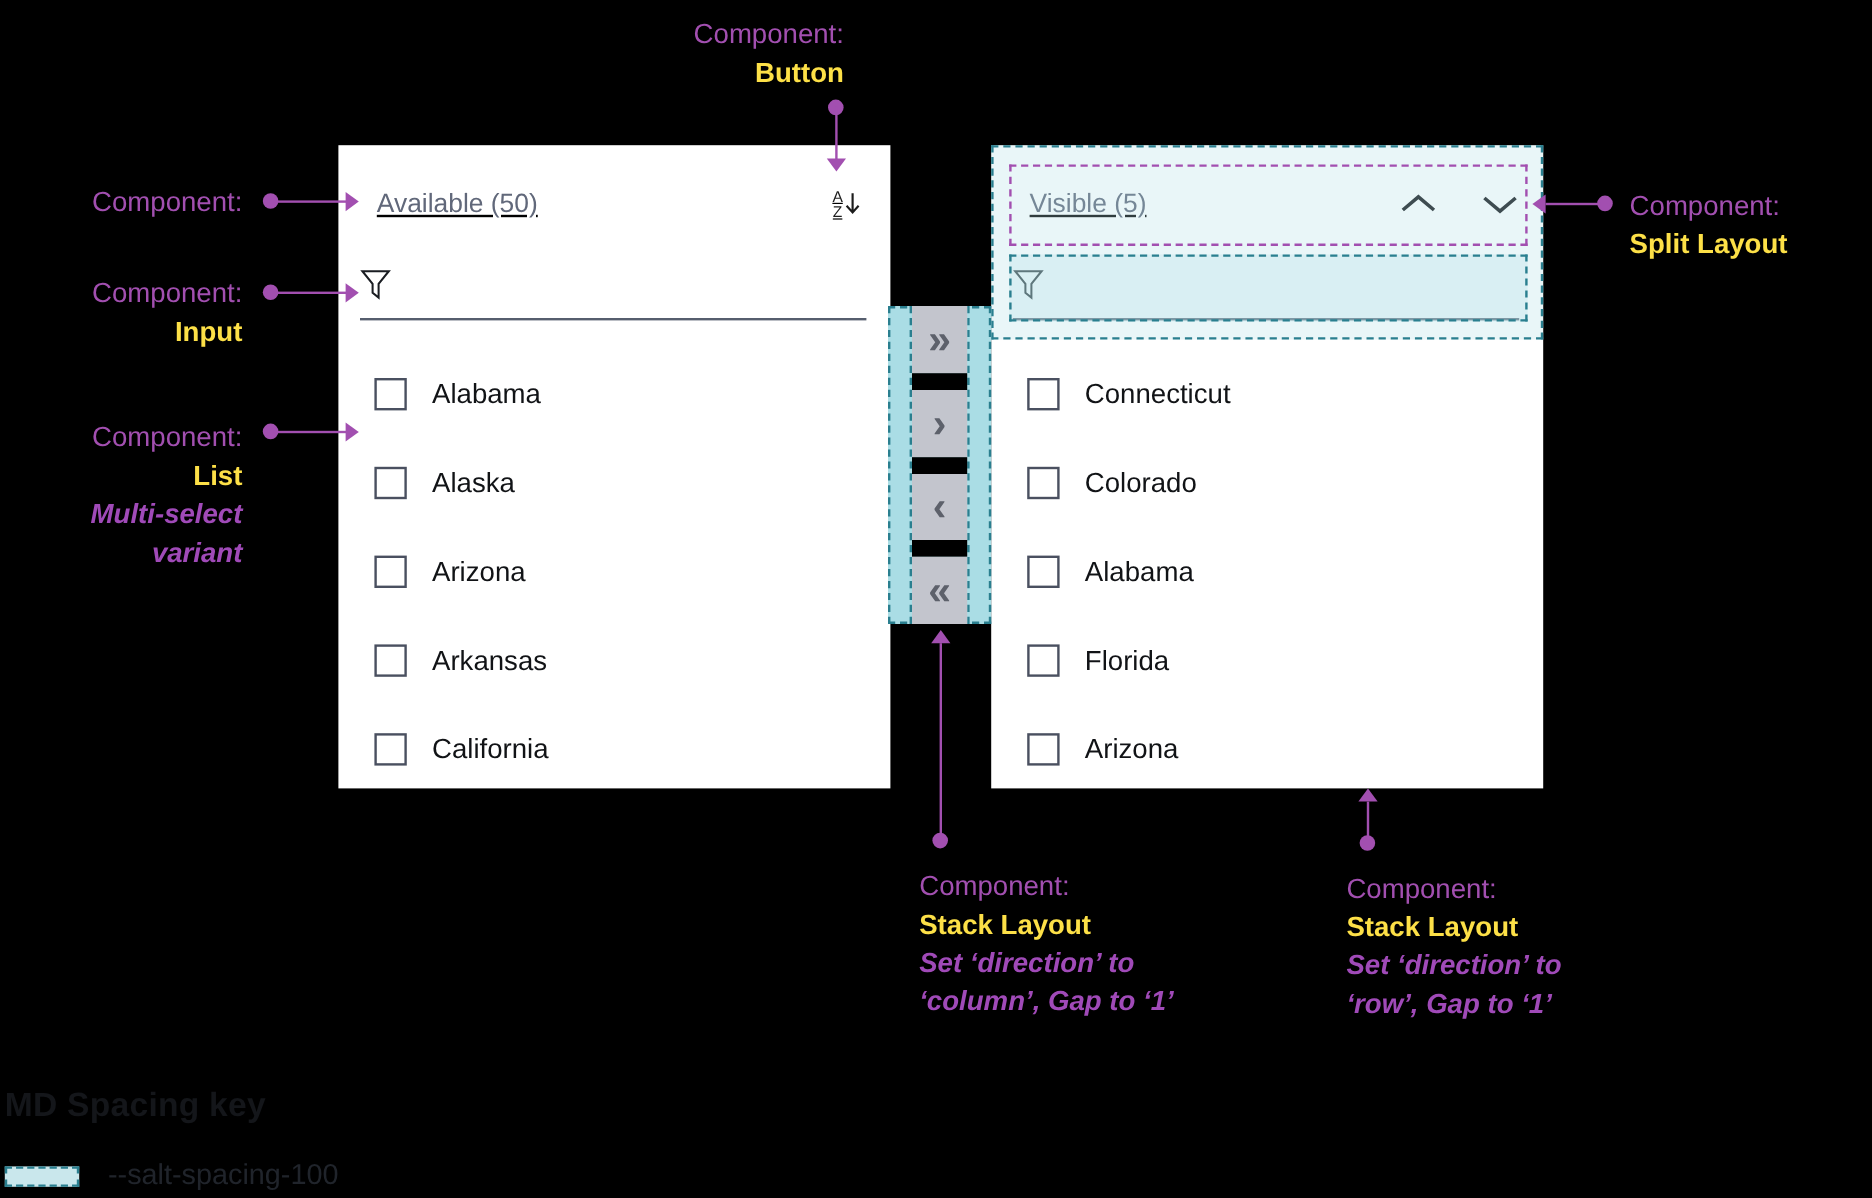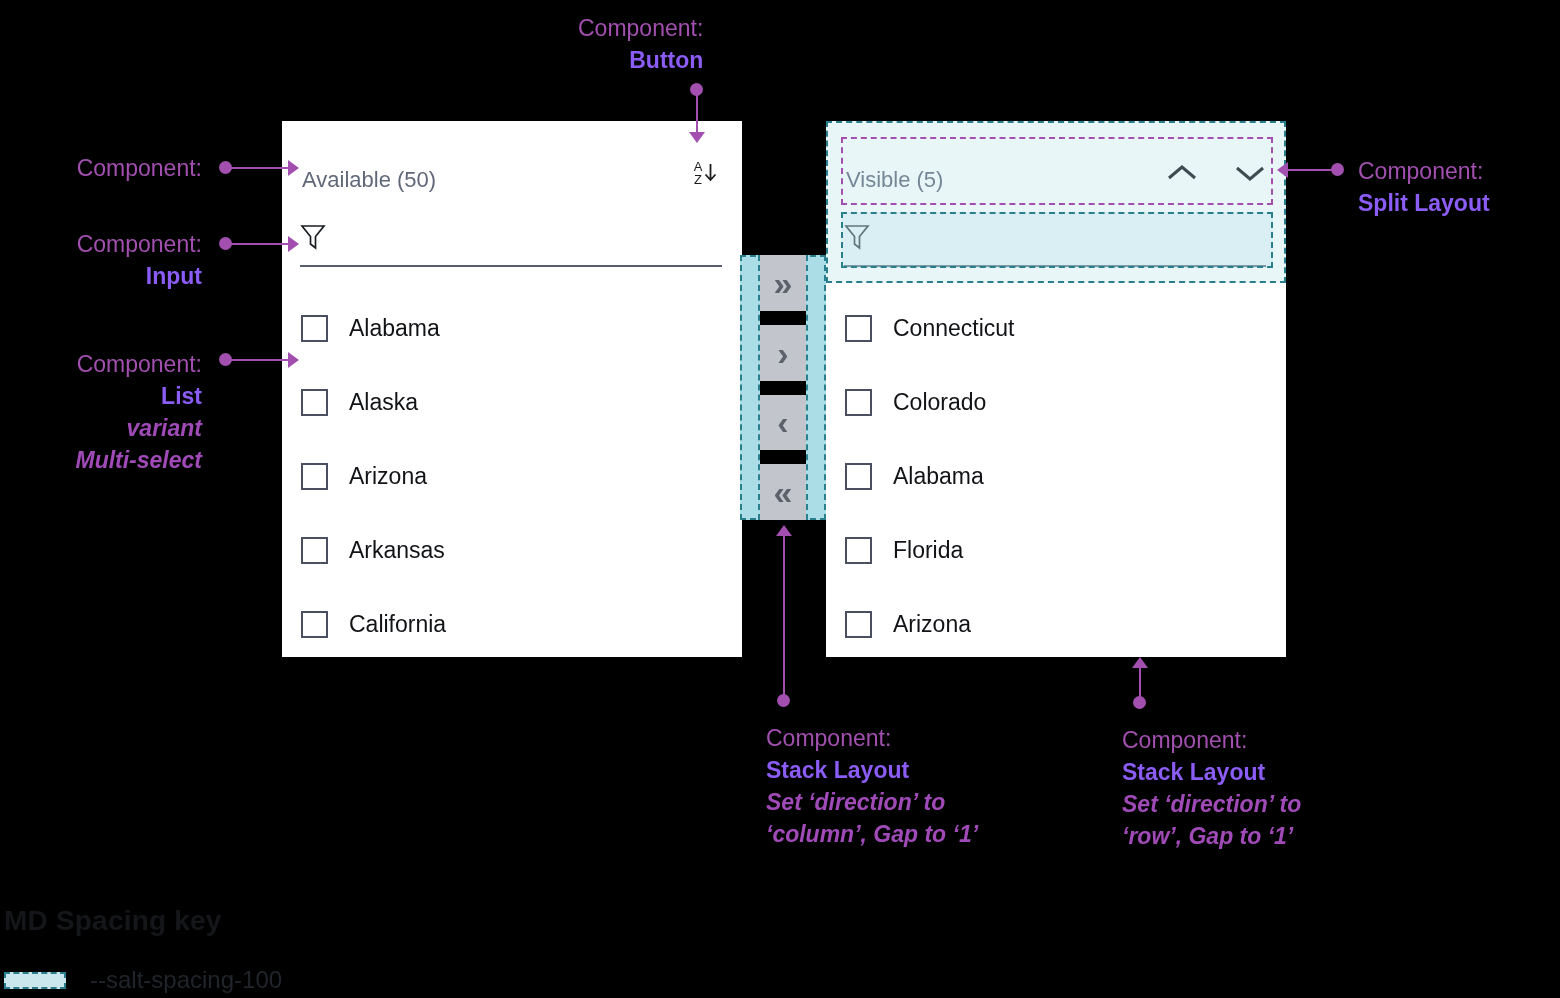--- a/index.html
+++ b/index.html
@@ -17,21 +17,21 @@
   }
 
   
   .anno {
     position: absolute;
     color: #a24fb0;
     font-size: 23px;
     line-height: 32px;
     white-space: nowrap;
   }
-  .anno .nm  { font-weight: 700; color: #8b5cf6; }
+  .anno .nm  { font-weight: 700; color: #fde047; }
   .anno .it  { font-style: italic; font-weight: 600; color: #a04ab8; }
   .anno.right-al { text-align: right; }
   .anno.left-al  { text-align: left; }
 
   
   .dot {
     position: absolute;
     width: 13px; height: 13px;
     border-radius: 50%;
     background: #a24fb0;
@@ -62,23 +62,24 @@
     box-sizing: border-box;
   }
   #available-panel { left: 282px; top: 121px; width: 460px; height: 536px; }
   #visible-panel   { left: 826px; top: 121px; width: 460px; height: 536px; }
 
   .panel-header {
     position: absolute;
     left: 0; top: 26px;
     width: 100%; height: 46px;
     display: flex;
-    align-items: flex-end;
-    box-sizing: border-box;
-    padding: 0 16px 0 20px;
+    align-items: center;
+    box-sizing: border-box;
+    padding: 0 16px 0 32px;
+    text-decoration: underline;
   }
   .panel-title {
     color: #61687a;
     font-size: 22px;
     line-height: 26px;
     flex: 1 1 auto;
   }
   .hdr-actions { display: flex; align-items: center; gap: 28px; }
   .icon-btn {
     width: 40px; height: 40px;
@@ -111,21 +112,21 @@
   
   .list {
     position: absolute;
     left: 0; top: 170px;
     width: 100%;
   }
   .list-item {
     height: 74px;
     display: flex;
     align-items: center;
-    padding-left: 19px;
+    padding-left: 30px;
     box-sizing: border-box;
     cursor: pointer;
     text-align: center;
   }
   .cb {
     width: 27px; height: 27px;
     border: 2px solid #4a5060;
     box-sizing: border-box;
     background: #ffffff;
     flex: 0 0 auto;
@@ -351,22 +352,22 @@
   <div>Component:</div>
   <div class="nm">Input</div>
 </div>
 <div class="dot" style="left:219px; top:237px;"></div>
 <div class="hline" style="left:228px; top:243px; width:62px;"></div>
 <div class="arrow-r" style="left:288px; top:236px;"></div>
 
 <div class="anno right-al" style="left:0px; top:348px; width:202px;">
   <div>Component:</div>
   <div class="nm">List</div>
+  <div class="it">Multi-select</div>
   <div class="it">variant</div>
-  <div class="it">Multi-select</div>
 </div>
 <div class="dot" style="left:219px; top:353px;"></div>
 <div class="hline" style="left:228px; top:359px; width:62px;"></div>
 <div class="arrow-r" style="left:288px; top:352px;"></div>
 
 <div class="anno left-al" style="left:1358px; top:155px;">
   <div>Component:</div>
   <div class="nm">Split Layout</div>
 </div>
 <div class="dot" style="left:1331px; top:163px;"></div>

